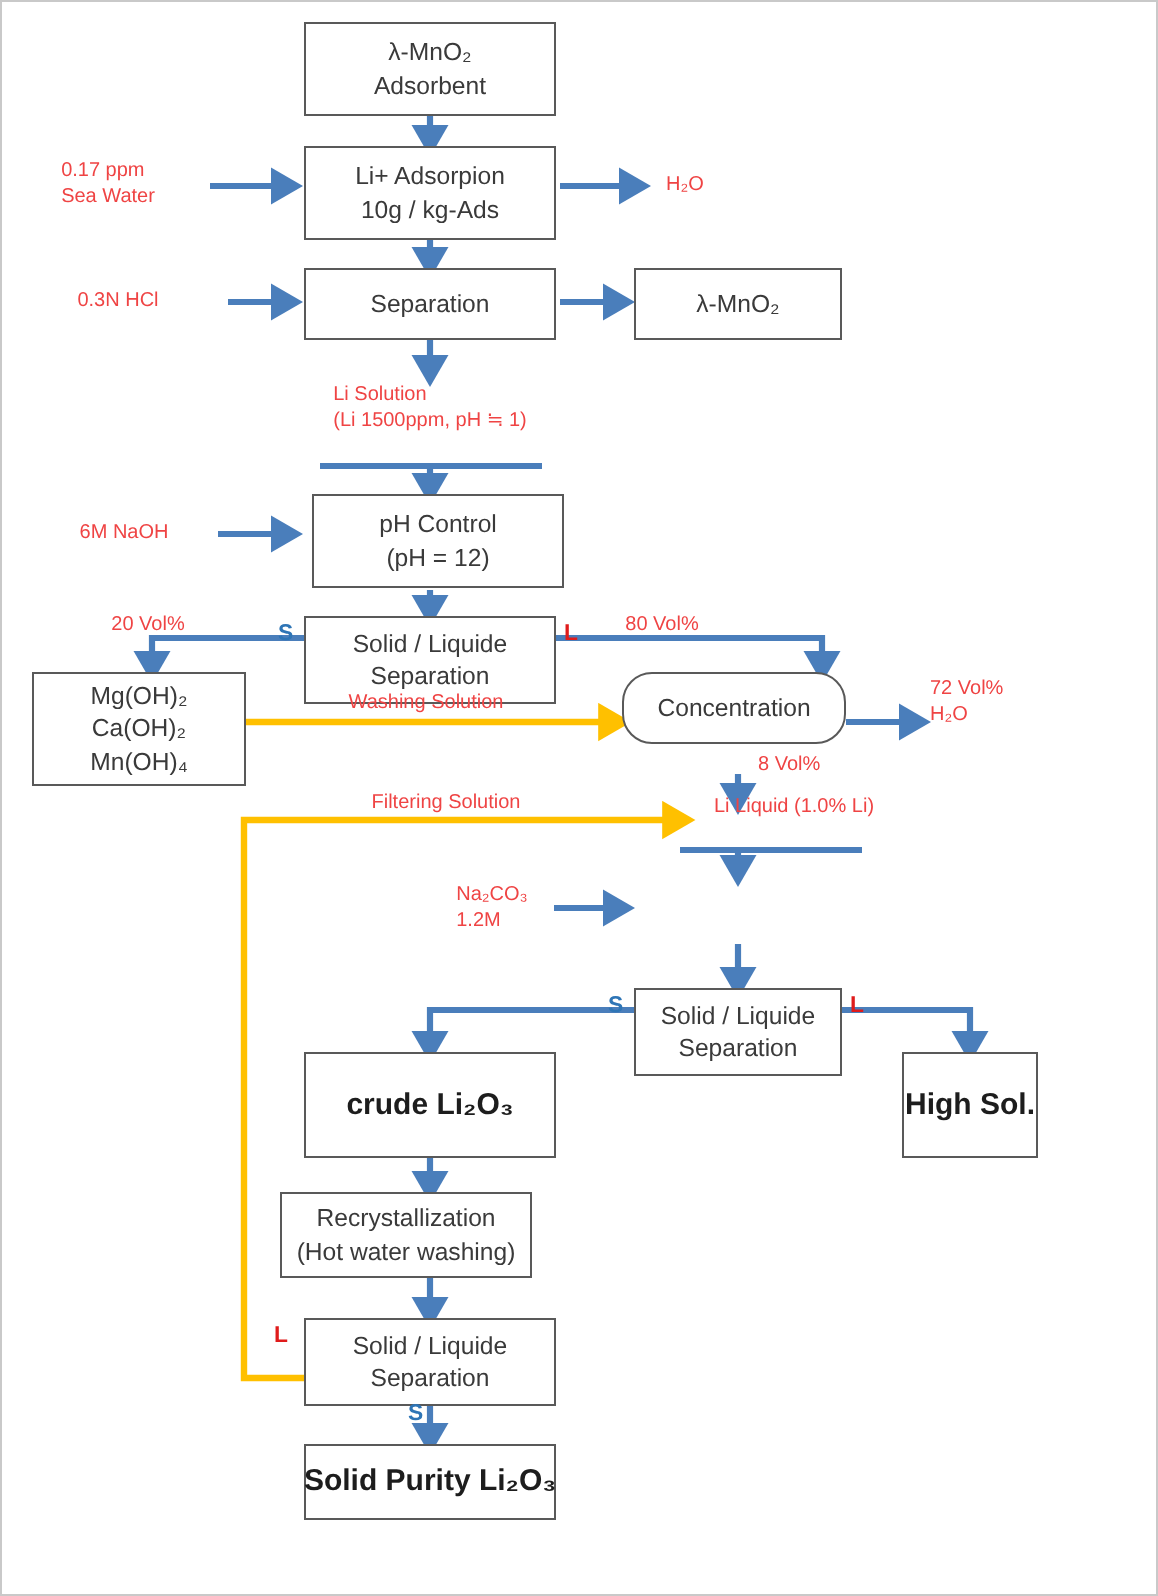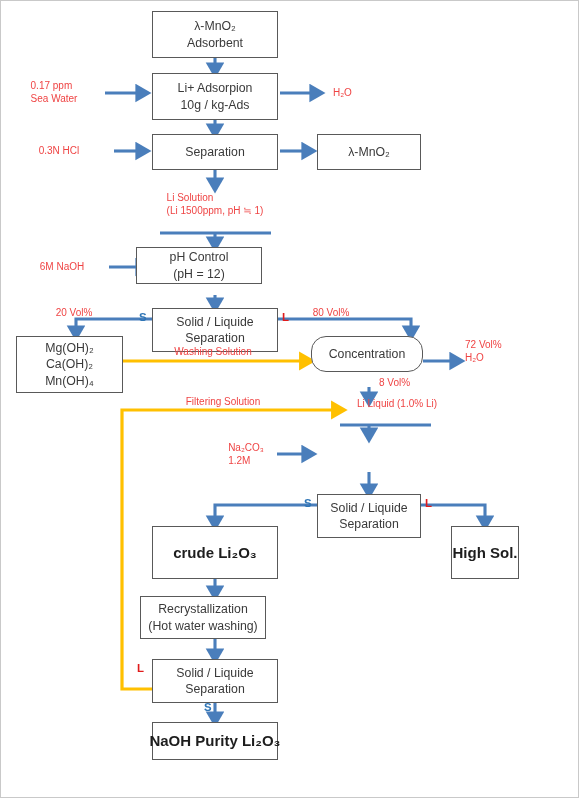--- a/index.html
+++ b/index.html
@@ -134,21 +134,21 @@
   </div>
 
   <div class="box" style="left:151px;top:133px;width:126px;height:36px;">
     <span>Separation</span>
   </div>
 
   <div class="box" style="left:316px;top:133px;width:104px;height:36px;">
     <span>λ-MnO₂</span>
   </div>
 
-  <div class="box" style="left:135px;top:246px;width:126px;height:37px;">
+  <div class="box" style="left:155px;top:246px;width:126px;height:47px;">
     <span>pH Control</span>
     <span class="l2">(pH = 12)</span>
   </div>
 
   <div class="box" style="left:151px;top:307px;width:126px;height:44px;">
     <span>Solid /  Liquide</span>
     <span class="l2">Separation</span>
   </div>
 
   <div class="box" style="left:15px;top:335px;width:107px;height:57px;">
@@ -179,21 +179,21 @@
     <span>Recrystallization</span>
     <span class="l2">(Hot water washing)</span>
   </div>
 
   <div class="box" style="left:151px;top:658px;width:126px;height:44px;">
     <span>Solid /  Liquide</span>
     <span class="l2">Separation</span>
   </div>
 
   <div class="box bold" style="left:151px;top:721px;width:126px;height:38px;">
-    <span>NaOH Purity Li₂O₃</span>
+    <span>Solid Purity Li₂O₃</span>
   </div>
 
   <div class="lbl ctr" style="left:53px;top:78px;">
     <span>0.17 ppm</span><br>
     <span>Sea Water</span>
   </div>
 
   <div class="lbl ctr" style="left:58px;top:143px;">
     <span>0.3N HCl</span>
   </div>

